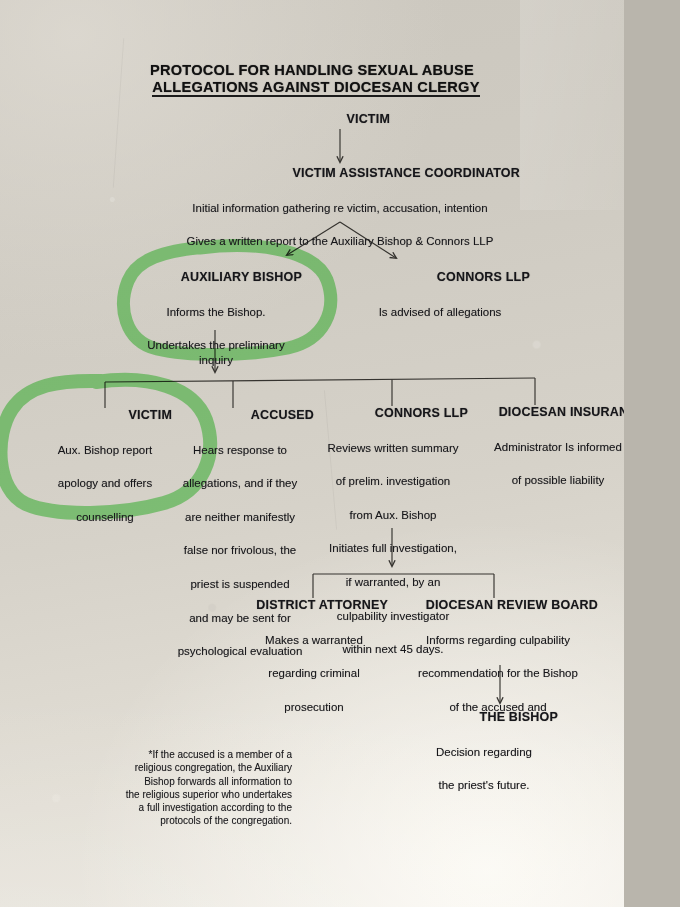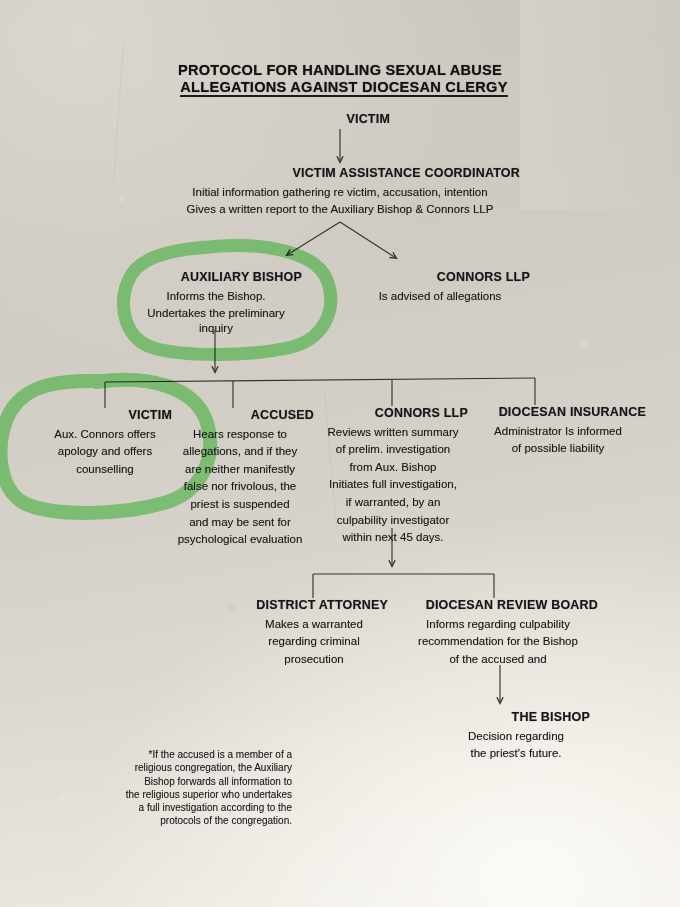--- a/index.html
+++ b/index.html
@@ -1,20 +1,20 @@
 <!DOCTYPE html>
 <html><head>
 <meta charset="utf-8">
 <style>
   html,body{margin:0;padding:0;background:#b9b5ac;}
   body{font-family:"Liberation Sans",sans-serif;}
 
   #page{
     position:relative;
-    width:680px;height:907px;
+    width:624px;height:907px;
     overflow:hidden;
     background:
       radial-gradient(120% 70% at 78% 96%, rgba(255,253,248,.85) 0%, rgba(255,253,248,0) 55%),
       radial-gradient(100% 60% at 12% 4%, rgba(224,220,212,.75) 0%, rgba(224,220,212,0) 60%),
       linear-gradient(170deg,#cbc7be 0%,#cfcbc2 28%,#d6d2c9 55%,#e2ded5 80%,#ebe8e0 100%);
   }
   
   #grain{
     position:absolute;inset:0;pointer-events:none;
     background-image:
@@ -27,21 +27,21 @@
   }
   
   .crease{position:absolute;background:rgba(0,0,0,.045);pointer-events:none;}
   .sheen{position:absolute;pointer-events:none;background:linear-gradient(100deg,rgba(255,255,255,.30),rgba(255,255,255,0));}
   .node{position:absolute;text-align:center;color:#16161a;}
   .ttl{
     font-weight:bold;font-size:12.5px;letter-spacing:.2px;line-height:1.25;
     text-shadow:0 0 1px rgba(40,38,34,.45);
     text-align:right;
   }
-  .body{font-size:11.5px;line-height:1.27;margin-top:3px;
+  .body{font-size:11.5px;line-height:1.27;margin-top:19px;
         text-shadow:0 0 .7px rgba(40,38,34,.35);}
 
   
   #title{position:absolute;left:0;right:0;top:62px;text-align:center;}
   #title .l{
     display:block;font-weight:bold;font-size:14.6px;letter-spacing:.25px;
     color:#111;text-shadow:0 0 1px rgba(30,28,26,.6);
   }
   #title .l2{display:inline-block;border-bottom:2px solid #1b1b1b;padding-bottom:0px;margin-left:8px;}
 
@@ -132,21 +132,21 @@
     <div class="body">Undertakes the preliminary inquiry</div>
   </div>
 
   <div class="node" style="left:350px;top:270px;width:180px;">
     <div class="ttl">CONNORS LLP</div>
     <div class="body">Is advised of allegations</div>
   </div>
 
   <div class="node" style="left:38px;top:408px;width:134px;">
     <div class="ttl">VICTIM</div>
-    <div class="body">Aux. Connors offers</div>
+    <div class="body">Aux. Bishop report</div>
     <div class="body">apology and offers</div>
     <div class="body">counselling</div>
   </div>
 
   <div class="node" style="left:166px;top:408px;width:148px;">
     <div class="ttl">ACCUSED</div>
     <div class="body">Hears response to</div>
     <div class="body">allegations, and if they</div>
     <div class="body">are neither manifestly</div>
     <div class="body">false nor frivolous, the</div>
@@ -179,21 +179,21 @@
     <div class="body">prosecution</div>
   </div>
 
   <div class="node" style="left:398px;top:598px;width:200px;">
     <div class="ttl">DIOCESAN REVIEW BOARD</div>
     <div class="body">Informs regarding culpability</div>
     <div class="body">recommendation for the Bishop</div>
     <div class="body">of the accused and</div>
   </div>
 
-  <div class="node" style="left:442px;top:710px;width:148px;">
+  <div class="node" style="left:410px;top:710px;width:148px;">
     <div class="ttl">THE BISHOP</div>
     <div class="body">Decision regarding</div>
     <div class="body">the priest's future.</div>
   </div>
 
   <div id="footnote">
     <div>*If the accused is a member of a</div>
     <div>religious congregation, the Auxiliary</div>
     <div>Bishop forwards all information to</div>
     <div>the religious superior who undertakes</div>

